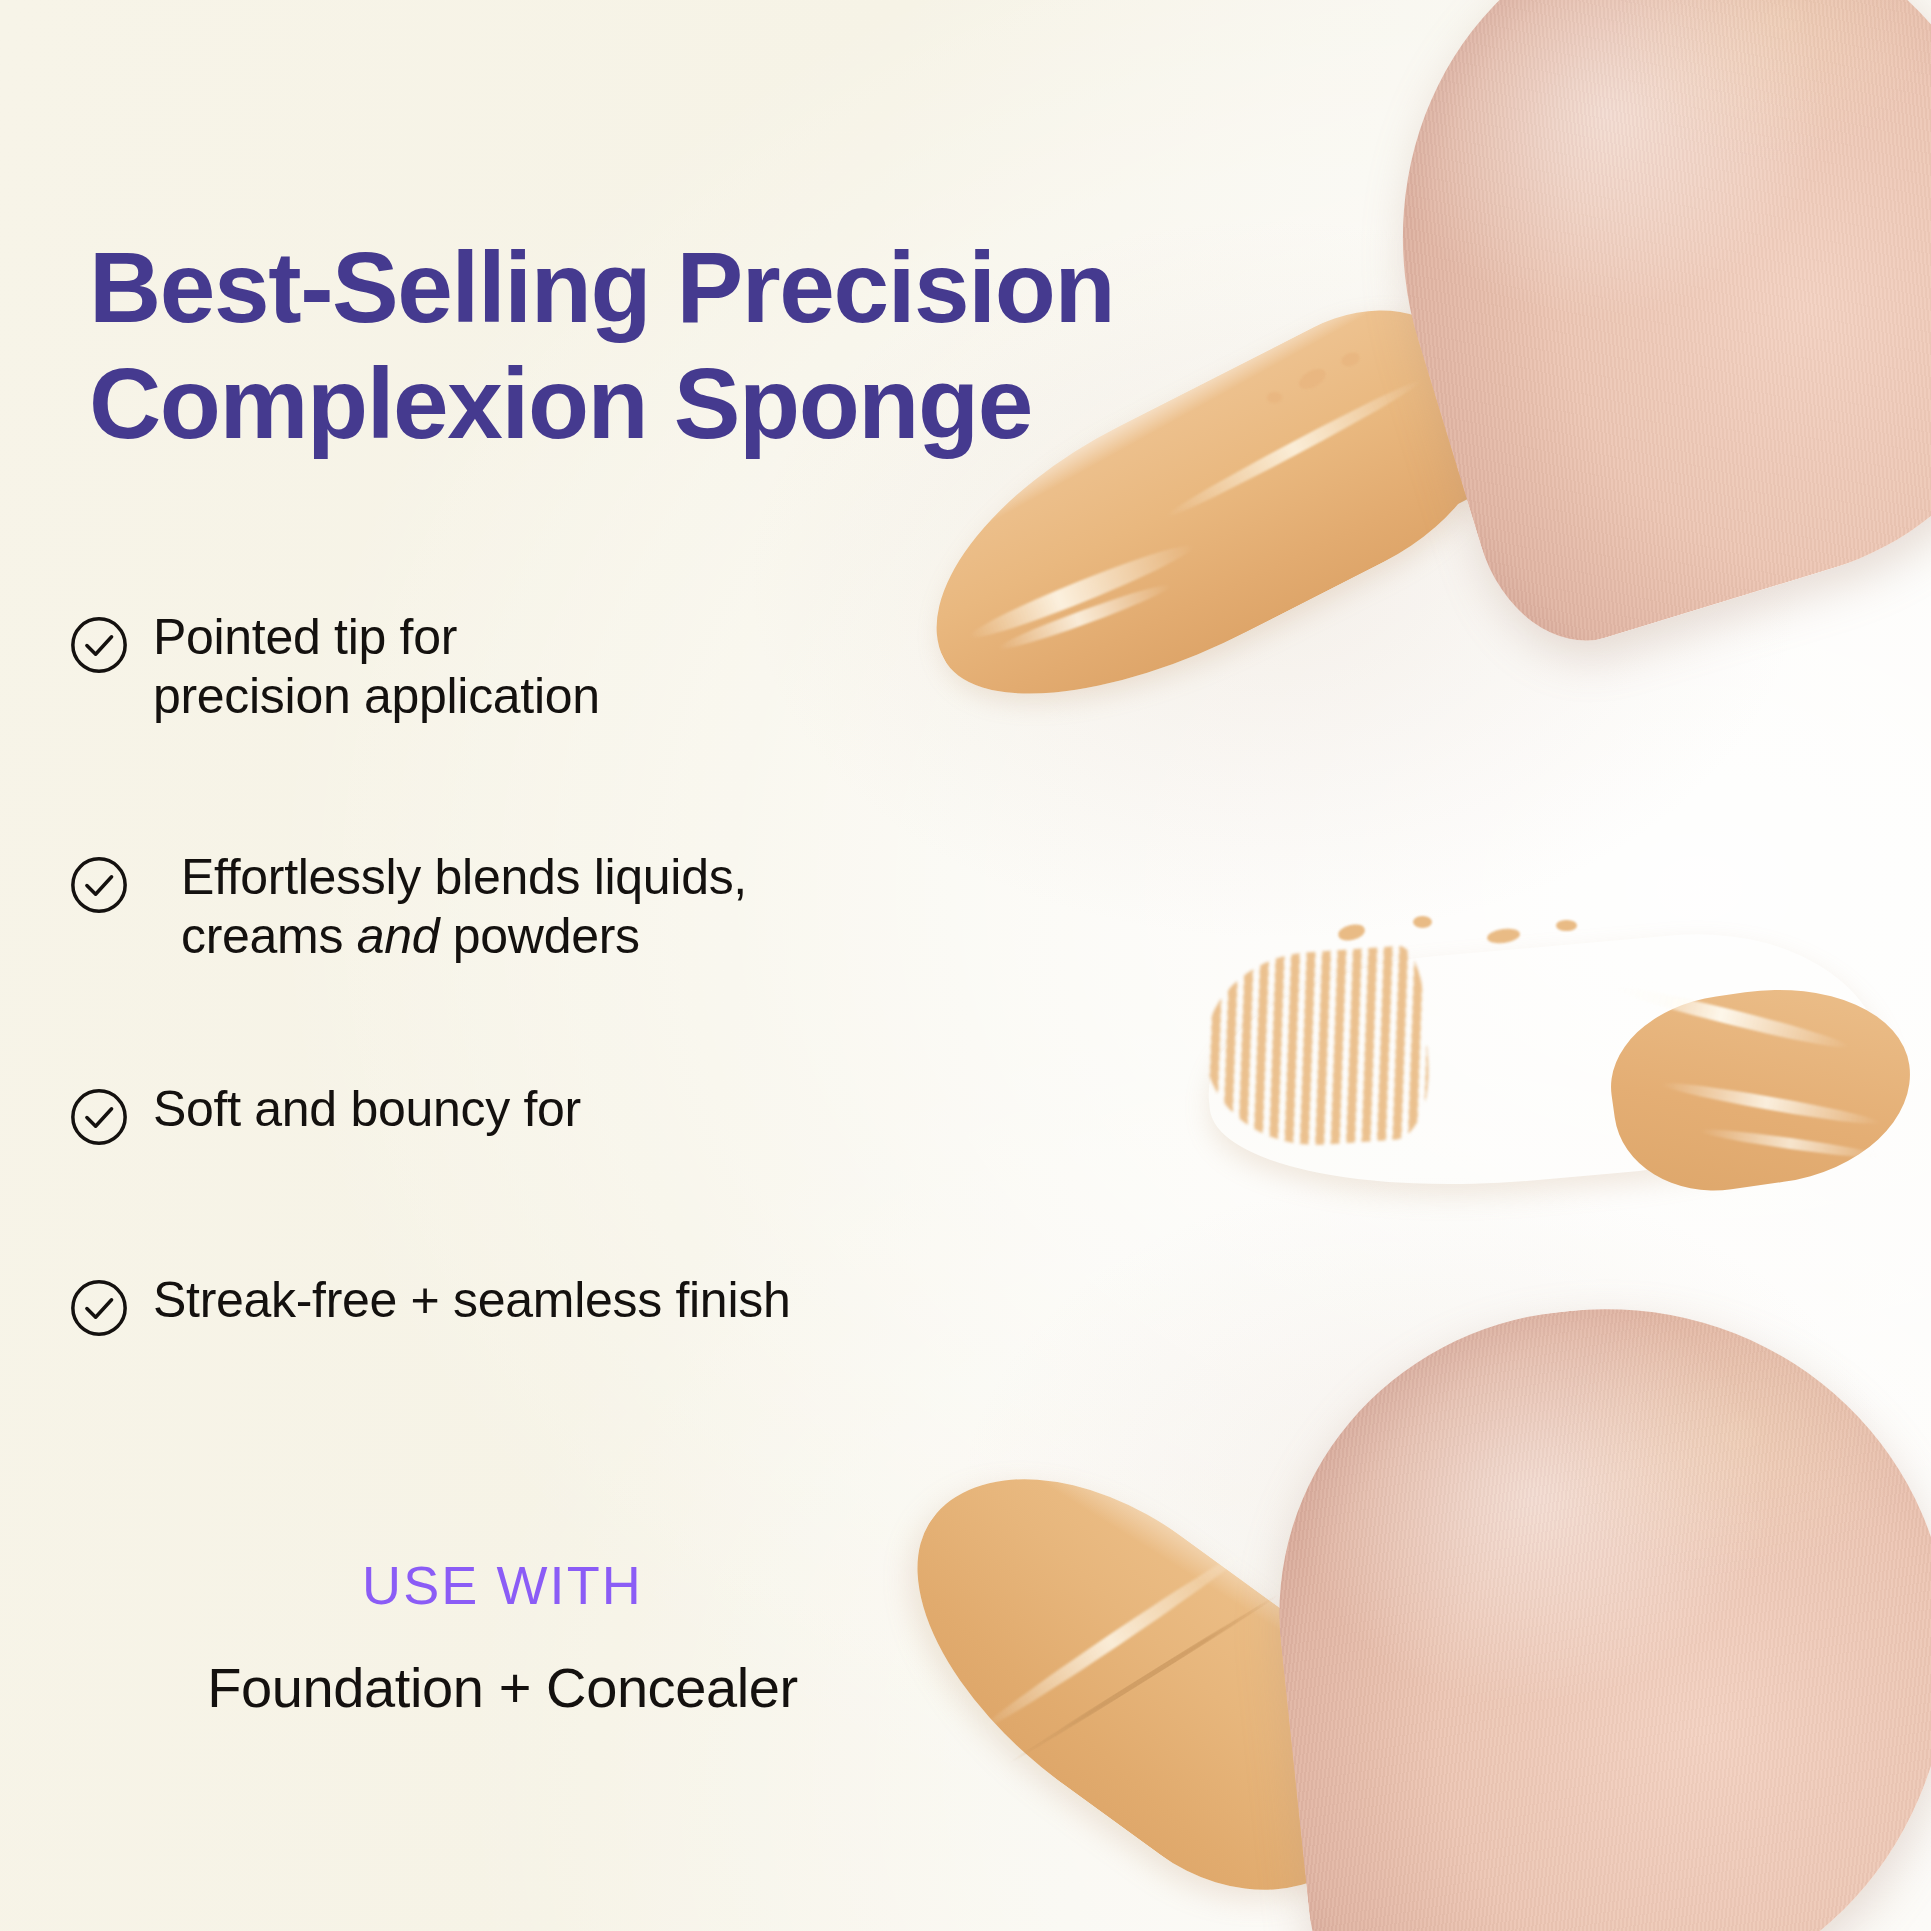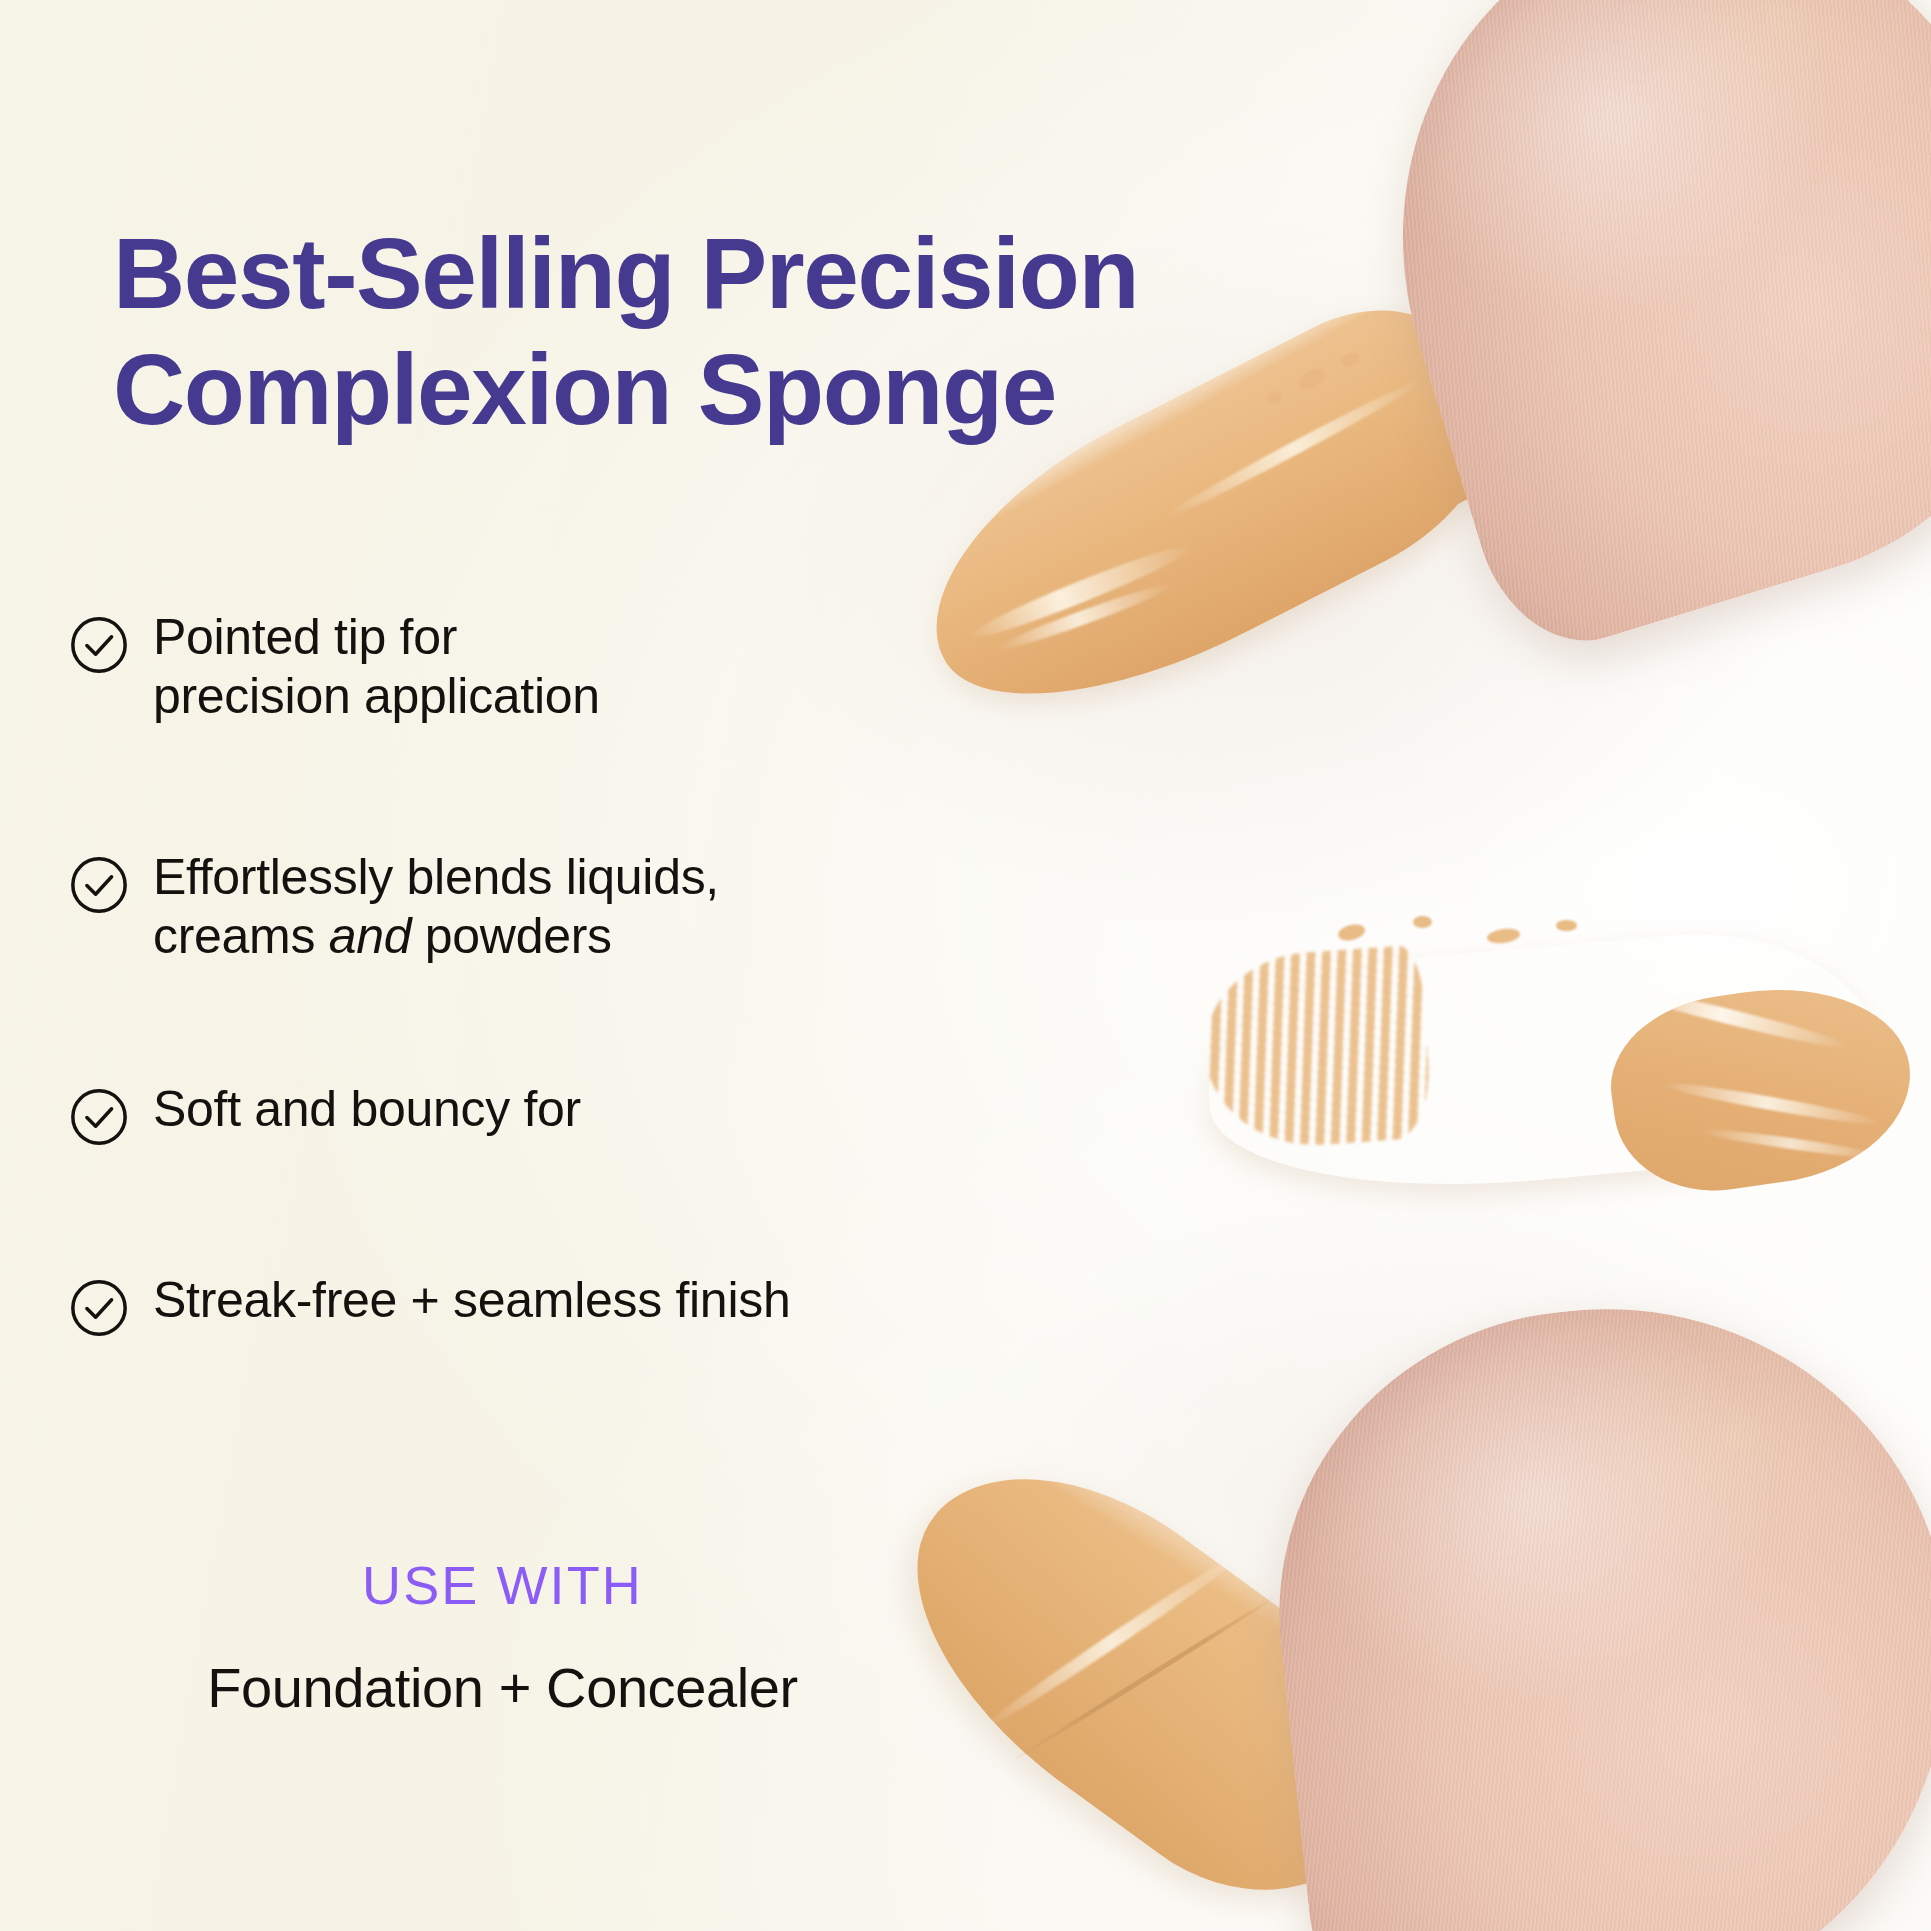--- a/index.html
+++ b/index.html
@@ -246,28 +246,27 @@
     transform: rotate(-32deg);
     filter: blur(0.6px);
   }
 
   
   .text-layer { position: absolute; inset: 0; }
 
   #headline {
     position: absolute;
     left: 89px;
-    top: 148px;
+    top: 162px;
     width: 1139px;
     color: #453a8f;
     font-size: 100px;
     line-height: 1.16;
     font-weight: 700;
     letter-spacing: -1.4px;
-    margin-left: 24px;
   }
   #headline .hl-line { display: block; white-space: nowrap; }
 
   #benefits {
     position: absolute;
     left: 68px;
     top: 608px;
     width: 985px;
   }
   .benefit {
@@ -292,21 +291,21 @@
     line-height: 1.18;
     color: #14110f;
     font-weight: 400;
     letter-spacing: -0.3px;
     max-width: 869px;
   }
   .benefit-text em { font-style: italic; }
 
   
   #benefit-1 { margin-top: 0; }
-  #benefit-2 { margin-top: 122px; }
+  #benefit-2 { margin-top: 122px; gap: 28px; }
   #benefit-3 { margin-top: 114px; }
   #benefit-4 { margin-top: 114px; }
 
   #use-with-block {
     position: absolute;
     left: 68px;
     top: 1556px;
     width: 869px;
     text-align: center;
   }

